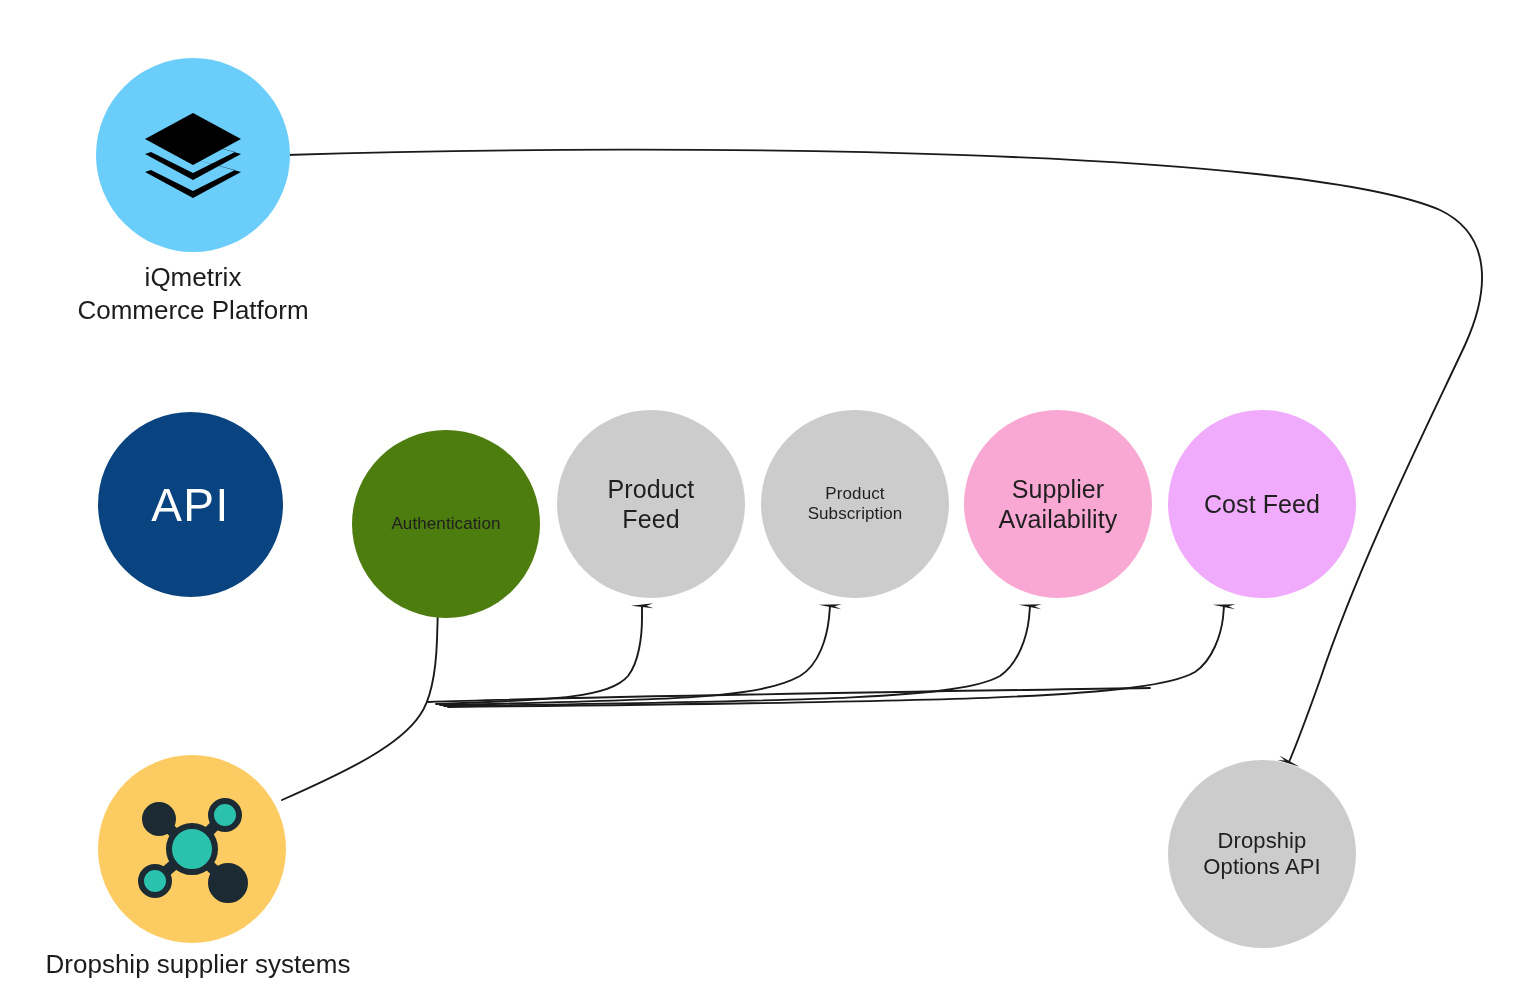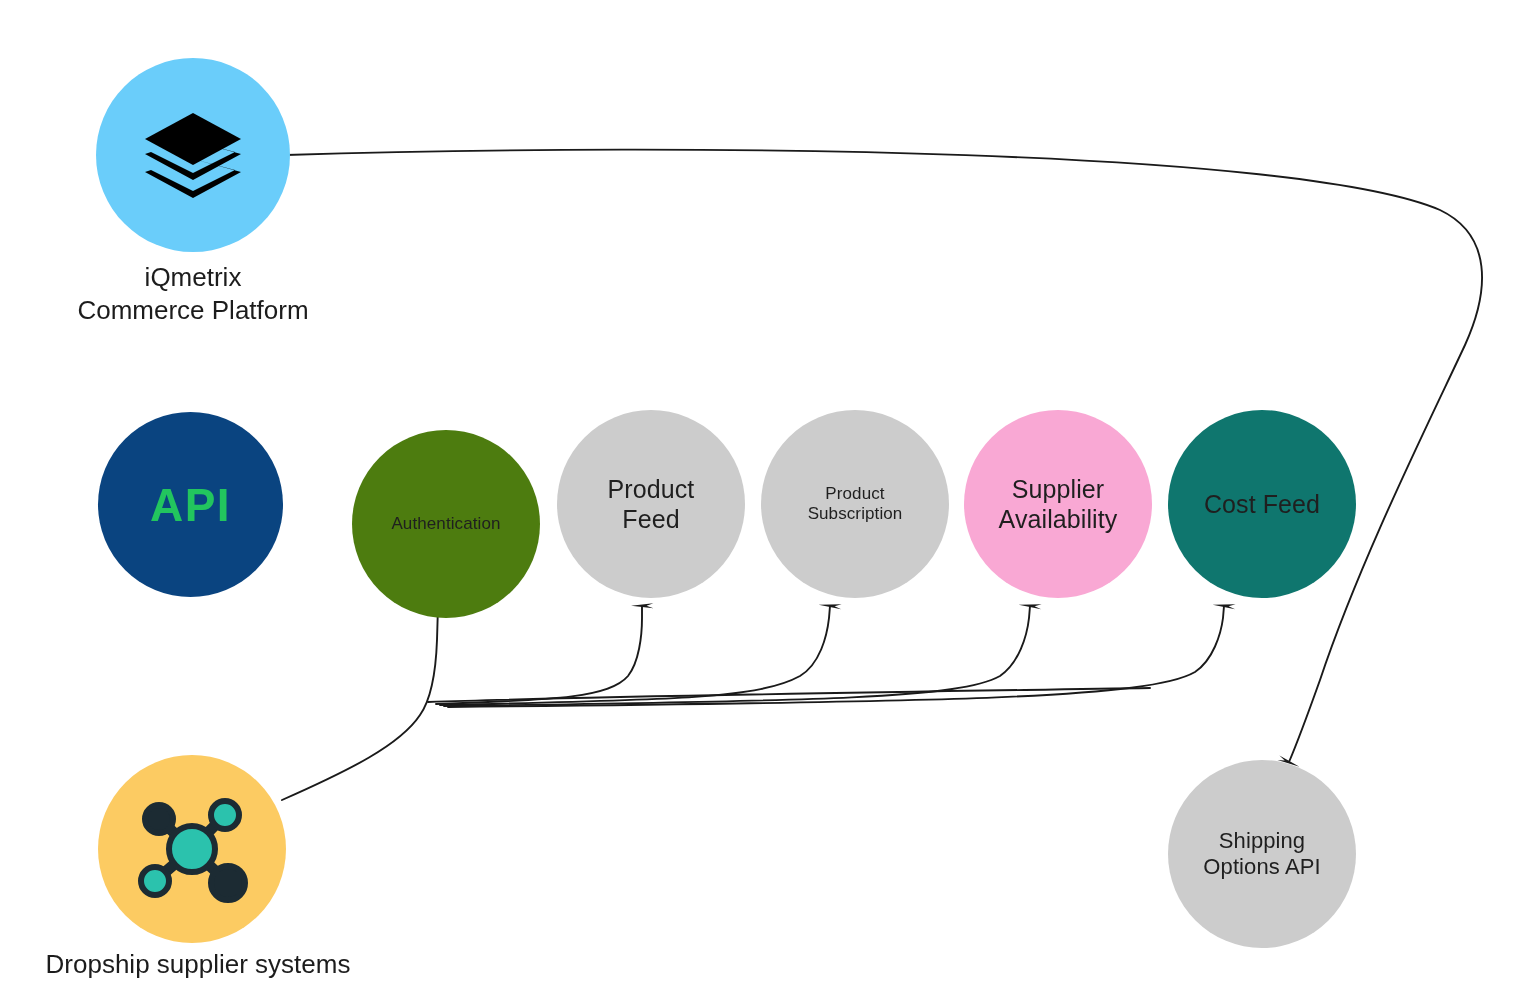--- a/index.html
+++ b/index.html
@@ -47,23 +47,23 @@
     display: block;
     line-height: 1.2;
     color: #1f1f1f;
     white-space: pre-line;
     padding: 0 10px;
   }
   .chip-text.small { font-size: 17px; font-weight: 400; letter-spacing: 0.1px; }
   .chip-text.large { font-size: 25px; font-weight: 400; letter-spacing: 0.1px; }
   .api-text {
     font-size: 46px;
-    color: #22c55e;
+    color: #ffffff;
     letter-spacing: 1.5px;
-    font-weight: 700;
+    font-weight: 400;
   }
   .platform-label {
     font-size: 26px;
   }
   .supplier-label {
     font-size: 26px;
   }
   .icon-svg { display: block; }
 </style>
 </head>
@@ -128,26 +128,26 @@
   <div class="node" style="left:761px; top:410px; width:188px; height:188px; background:#CCCCCC;">
     <span class="chip-text small">Product
 Subscription</span>
   </div>
 
   <div class="node" style="left:964px; top:410px; width:188px; height:188px; background:#f9a8d4;">
     <span class="chip-text large">Supplier
 Availability</span>
   </div>
 
-  <div class="node" style="left:1168px; top:410px; width:188px; height:188px; background:#0f766e;">
+  <div class="node" style="left:1168px; top:410px; width:188px; height:188px; background:#f0abfc;">
     <span class="chip-text large">Cost Feed</span>
   </div>
 
   <div class="node" style="left:1168px; top:760px; width:188px; height:188px; background:#CCCCCC;">
-    <span class="chip-text large" style="font-size:22px;">Shipping
+    <span class="chip-text large" style="font-size:22px;">Dropship
 Options API</span>
   </div>
 
   <div class="node" style="left:98px; top:755px; width:188px; height:188px; background:#FCCB62;">
     <span>
       <svg class="icon-svg" width="120" height="110" viewBox="0 0 120 110">
         <g stroke="#1C2B33" stroke-width="11" stroke-linecap="round">
           <line x1="60" y1="55" x2="28" y2="26"></line>
           <line x1="60" y1="55" x2="92" y2="22"></line>
           <line x1="60" y1="55" x2="24" y2="86"></line>

